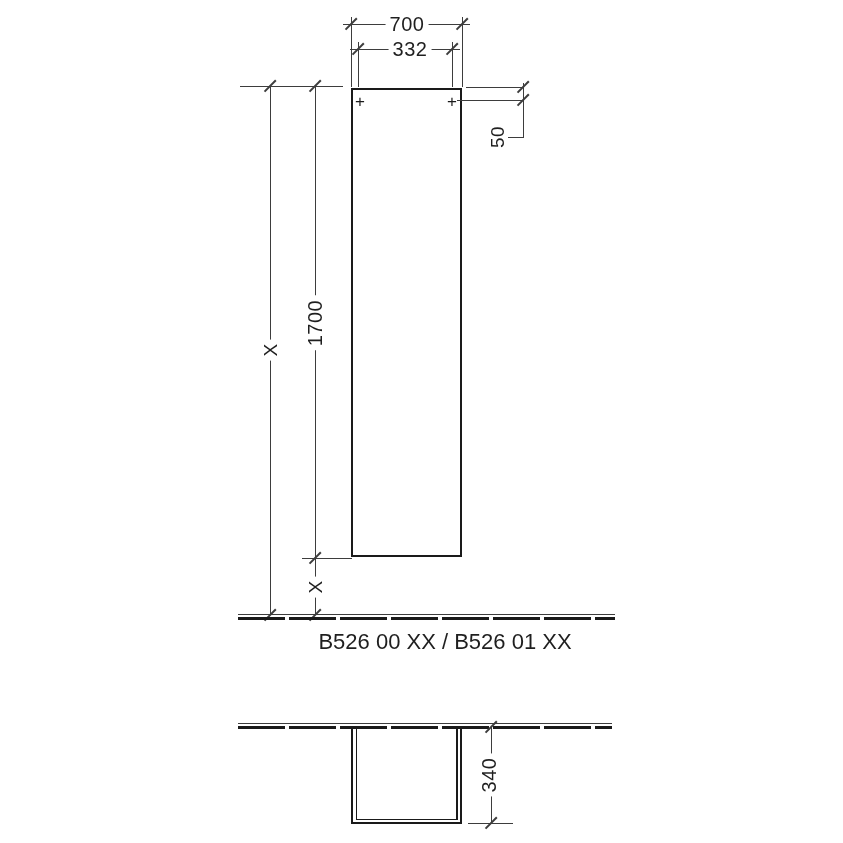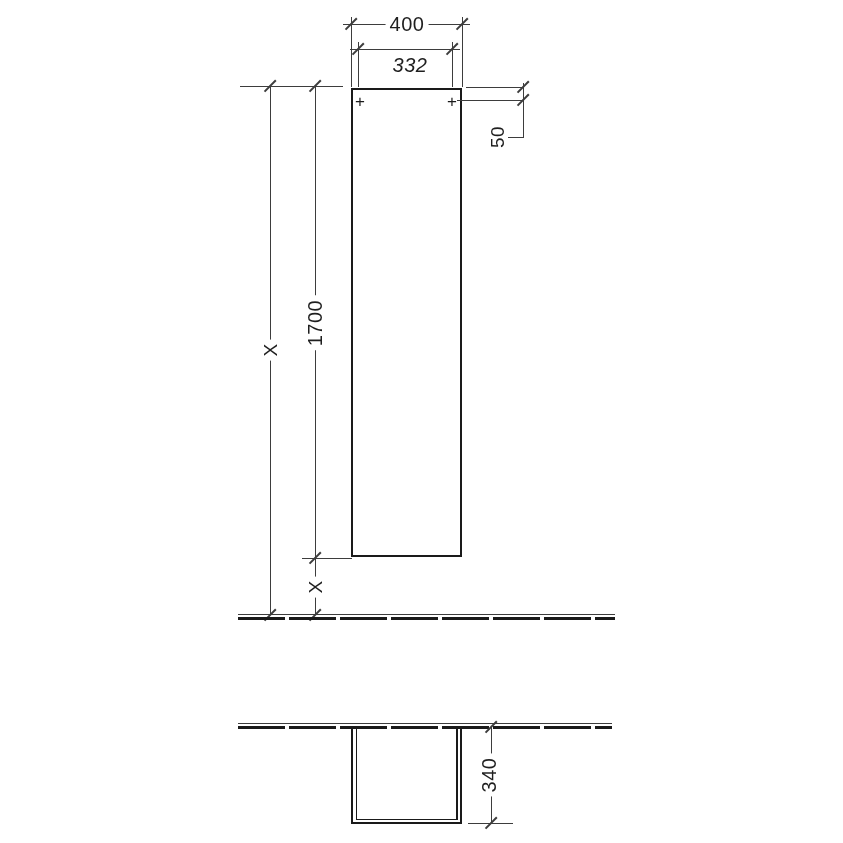--- a/index.html
+++ b/index.html
@@ -63,28 +63,28 @@
   <div class="cabinet" style="left:351px;top:88px;width:107px;height:465px;"></div>
 
   <span class="plusmark" style="left:360px;top:101px;">+</span>
   <span class="plusmark" style="left:452px;top:101px;">+</span>
 
   <div class="vl" style="left:351px;top:17px;height:70px;"></div>
   <div class="vl" style="left:462px;top:17px;height:70px;"></div>
   <div class="hl" style="left:343px;top:24px;width:127px;"></div>
   <div class="tick" style="left:343px;top:23px;"></div>
   <div class="tick" style="left:454px;top:23px;"></div>
-  <div class="dimtext" style="left:407px;top:24px;">400</div>
+  <div class="dimtext" style="left:407px;top:24px;">700</div>
 
   <div class="vl" style="left:358px;top:42px;height:45px;"></div>
   <div class="vl" style="left:452px;top:42px;height:45px;"></div>
   <div class="hl" style="left:350px;top:49px;width:110px;"></div>
   <div class="tick" style="left:350px;top:48px;"></div>
   <div class="tick" style="left:444px;top:48px;"></div>
-  <div class="dimtext" style="left:410px;top:65px;font-style:italic;">332</div>
+  <div class="dimtext" style="left:410px;top:49px;">332</div>
 
   <div class="hl" style="left:466px;top:87px;width:57px;"></div>
   <div class="hl" style="left:457px;top:100px;width:66px;"></div>
   <div class="vl" style="left:523px;top:83px;height:54px;"></div>
   <div class="tick" style="left:515px;top:86px;"></div>
   <div class="tick" style="left:515px;top:99px;"></div>
   <div class="hl" style="left:508px;top:137px;width:16px;"></div>
   <div class="dimtext rot small" style="left:497px;top:137px;">50</div>
 
   <div class="hl" style="left:240px;top:86px;width:103px;"></div>
@@ -99,20 +99,21 @@
   <div class="dimtext rot" style="left:315px;top:323px;">1700</div>
   <div class="tick" style="left:307px;top:557px;"></div>
   <div class="hl" style="left:302px;top:558px;width:50px;"></div>
 
   <div class="vl" style="left:315px;top:558px;height:57px;"></div>
   <div class="dimtext rot small" style="left:315px;top:587px;">X</div>
   <div class="tick" style="left:307px;top:614px;"></div>
 
   <div class="hatch" style="left:238px;top:614px;width:377px;"></div>
 
+  <div class="codes" style="left:445px;top:629px;">B526 00 XX / B526 01 XX</div>
 
   <div class="hatch" style="left:238px;top:723px;width:374px;"></div>
 
   <div class="vl th" style="left:351px;top:729px;height:95px;"></div>
   <div class="vl" style="left:355.5px;top:729px;height:91px;width:1.5px;background:var(--outline);"></div>
   <div class="vl th" style="left:460px;top:729px;height:95px;"></div>
   <div class="vl" style="left:456px;top:729px;height:91px;width:1.5px;background:var(--outline);"></div>
   <div class="hl th" style="left:351px;top:822px;width:111px;"></div>
   <div class="hl" style="left:355.5px;top:818.5px;width:102px;height:1.5px;background:var(--outline);"></div>
 

